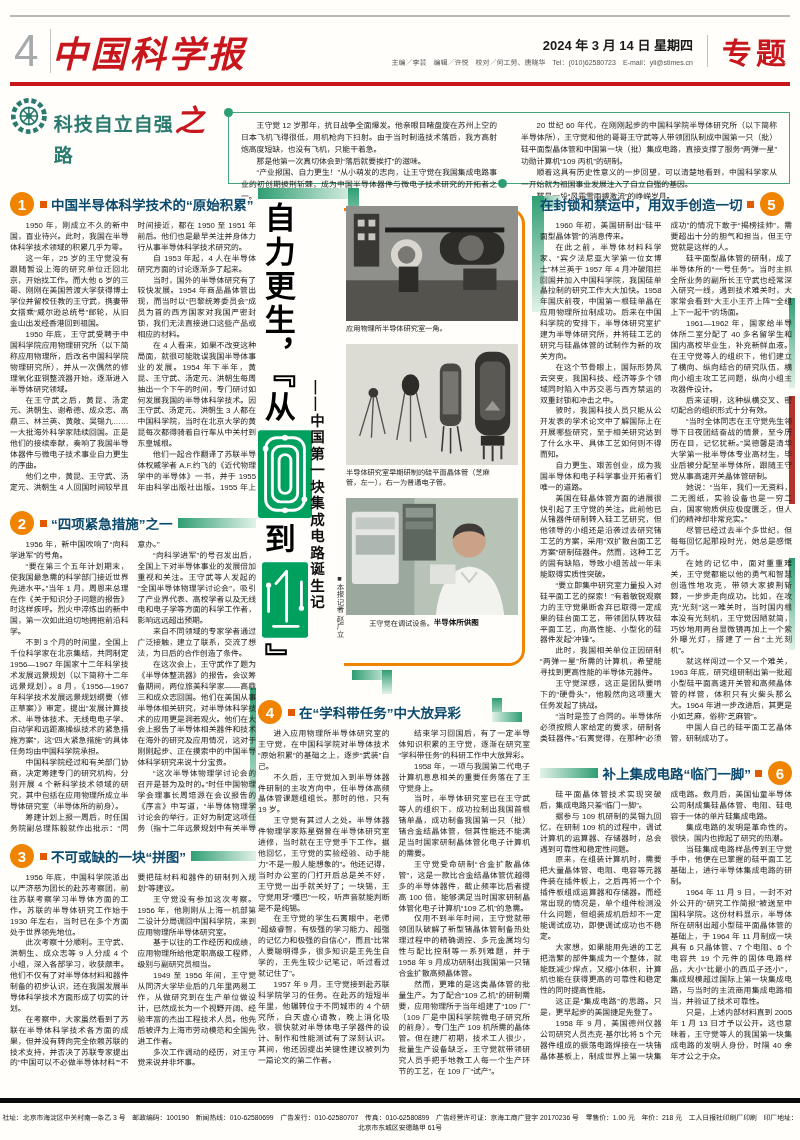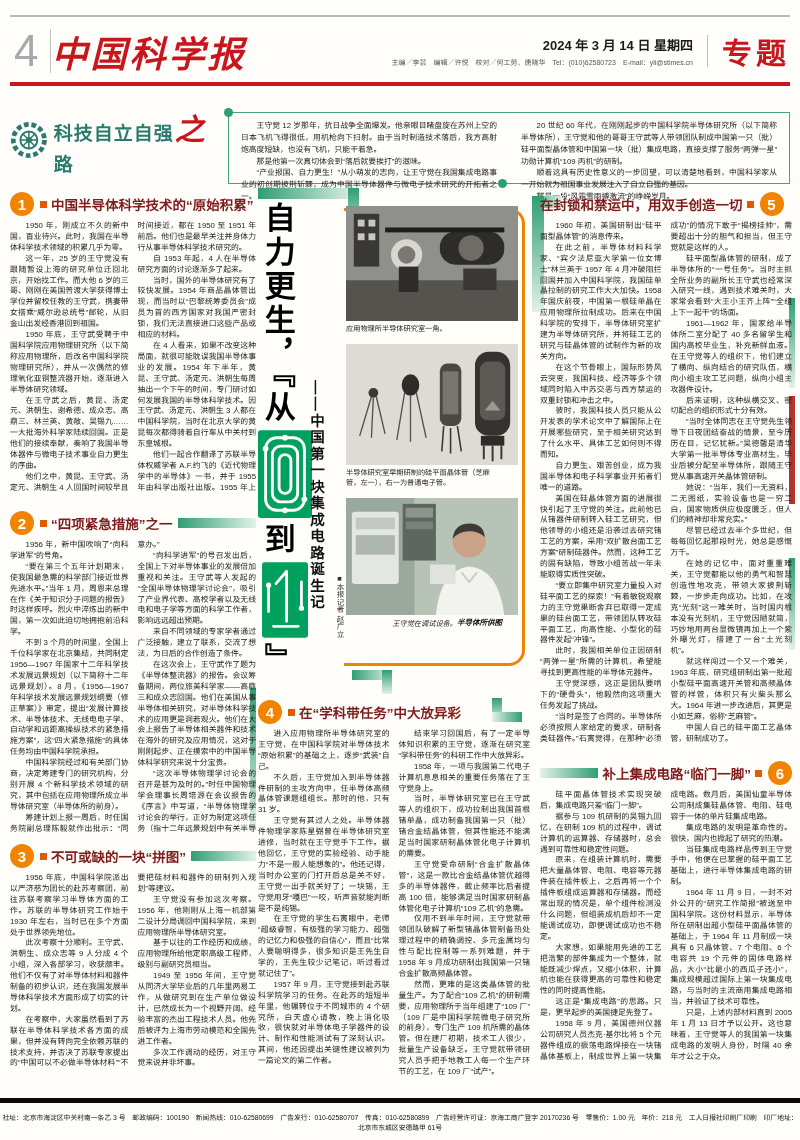--- a/index.html
+++ b/index.html
@@ -11,21 +11,21 @@
   .pageno{font-size:44px;color:#a7aaad;line-height:1;padding:0 12px 0 4px;border-right:1px solid #c2c2c2;}
   .mast{font-family:"Liberation Serif","DejaVu Serif",serif;font-style:italic;font-weight:900;
         color:#c8161d;font-size:36px;letter-spacing:3px;white-space:nowrap;}
   .hdr-right{margin-left:auto;text-align:right;padding-right:14px;border-right:1px solid #c2c2c2;}
   .date{font-size:13px;font-weight:bold;color:#1a1a1a;}
   .staff{font-size:7px;color:#555;margin-top:3px;}
   .section{color:#c8161d;font-size:30px;font-weight:900;letter-spacing:4px;padding-left:14px;}
   .redbar{position:absolute;left:10px;right:10px;top:82px;height:4px;background:#c8161d;}
   
   .intro{position:absolute;left:10px;right:10px;top:96px;height:88px;display:flex;gap:12px;}
-  .logo{width:206px;display:flex;align-items:center;gap:6px;}
+  .logo{width:206px;display:flex;align-items:flex-start;gap:6px;}
   .logo-main{font-size:19px;font-weight:900;color:#2a7a6e;letter-spacing:1px;}
   .logo-zhi{font-family:"Liberation Serif","DejaVu Serif",serif;font-style:italic;font-size:30px;
             font-weight:900;color:#c8161d;margin:0 1px;}
   .intro-box{flex:1;border:1.5px solid #43a578;position:relative;display:flex;gap:24px;padding:7px 12px;margin-top:16px;}
   .intro-box .half{flex:1;}
   .intro-box p{margin:0;text-indent:2em;font-size:7.8px;line-height:1.52;text-align:justify;color:#222;}
   .idot{position:absolute;width:9px;height:9px;border-radius:50%;background:#2f9e72;}
   .idot.tl{left:-5px;top:-5px;} .idot.bl{left:48%;bottom:-5px;}
   
   .deco{position:absolute;z-index:0;}
@@ -34,40 +34,40 @@
   .gbar-v{background:linear-gradient(180deg,#2f9e72,#e2f2e9);}
   .rbar-v{background:#b4342c;}
   .obracket{position:absolute;left:344px;top:208px;width:178px;height:452px;z-index:0;
             border:3px solid #f08300;border-left:none;border-radius:0 16px 16px 0;}
   
   .col{position:absolute;z-index:1;}
   .art-head{display:flex;align-items:center;margin-bottom:5px;}
   .num{width:24px;height:24px;border-radius:50%;background:#f08300;color:#fff;font-weight:800;
        font-size:15px;display:flex;align-items:center;justify-content:center;flex:0 0 24px;}
   .sq{width:7px;height:7px;background:#e25a00;margin:0 4px 0 6px;flex:0 0 7px;}
-  .art-head h2{margin:0;font-size:13.5px;font-weight:900;color:#7f1d1d;white-space:nowrap;letter-spacing:0;}
+  .art-head h2{margin:0;font-size:13.5px;font-weight:900;color:#0c4a6e;white-space:nowrap;letter-spacing:0;}
   .hbar{flex:1;height:10px;margin-left:5px;background:linear-gradient(90deg,#2f9e72,#e2f2e9);}
   .hbarL{flex:1;height:10px;margin-right:5px;background:linear-gradient(90deg,#e2f2e9,#2f9e72);}
   .art-head.right .sq{margin:0 6px 0 4px;}
   .art-body{column-count:2;column-gap:9px;overflow:hidden;text-align:justify;
             font-size:7.8px;line-height:1.4;color:#1b1b1b;}
   .art-body p{margin:0;text-indent:2em;}
   
   .b-top{position:absolute;left:258px;top:198px;width:272px;height:498px;z-index:1;}
   .headline{position:absolute;left:0;top:4px;writing-mode:vertical-rl;text-orientation:mixed;
             font-size:31px;font-weight:900;color:#000;letter-spacing:3px;line-height:1.15;height:492px;}
   .chip{display:inline-block;vertical-align:middle;margin:5px 0;}
   .subtitle{position:absolute;left:48px;top:182px;writing-mode:vertical-rl;font-size:14.5px;
             font-weight:900;color:#111;letter-spacing:2px;height:310px;}
   .byline{position:absolute;left:76px;top:376px;writing-mode:vertical-rl;font-size:7.5px;color:#333;}
   .photos{position:absolute;left:88px;top:8px;width:172px;}
   .photos figure{margin:0 16px 9px 0;}
   .photos svg{display:block;width:172px;}
   .cap{font-size:7.2px;line-height:1.45;color:#222;margin-top:3px;}
-  .cap-row{display:flex;justify-content:flex-end;align-items:flex-end;font-style:italic;}
+  .cap-row{display:flex;justify-content:center;align-items:flex-end;}
   .credit{font-size:7.5px;font-weight:bold;color:#111;white-space:nowrap;}
   
   .blackbar{position:absolute;left:0;right:0;top:1098px;height:5px;background:#0a0a0a;}
   .footline{position:absolute;left:0;right:0;top:1112px;text-align:center;font-size:6.8px;color:#111;}
 </style>
 </head>
 <body>
 
 <div class="page">
 
@@ -277,21 +277,21 @@
 
   <div class="col" style="left:258px;top:700px;width:272px;">
     <article>
       <div class="art-head">
         <span class="num">4</span>
         <span class="sq"></span>
         <h2>在“学科带任务”中大放异彩</h2>
       </div>
       <div class="art-body" style="height:356px;">
           <p>进入应用物理所半导体研究室的王守觉，在中国科学院对半导体技术“原始积累”的基础之上，逐步“武装”自己。</p>
-          <p>不久后，王守觉加入到半导体器件研制的主攻方向中，任半导体高频晶体管课题组组长。那时的他，只有 31 岁。</p>
+          <p>不久后，王守觉加入到半导体器件研制的主攻方向中，任半导体高频晶体管课题组组长。那时的他，只有 19 岁。</p>
           <p>王守觉有其过人之处。半导体器件物理学家陈星弼曾在半导体研究室进修，当时就在王守觉手下工作。据他回忆，王守觉的实验经验、动手能力“不是一般人能想象的”。他还记得，当时办公室的门打开后总是关不好，王守觉一出手就关好了；一块锡，王守觉用牙“嘎巴”一咬，听声音就能判断是不是纯锡。</p>
           <p>在王守觉的学生石寅眼中，老师“超级睿智，有极强的学习能力、超强的记忆力和极强的自信心”，而且“比常人要聪明得多，很多知识是王先生自学的，王先生较少记笔记，听过看过就记住了”。</p>
           <p>1957 年 9 月，王守觉接到赴苏联科学院学习的任务。在赴苏的短短半年里，他辗转位于不同城市的 4 个研究所，白天虚心请教，晚上消化吸收，很快就对半导体电子学器件的设计、制作和性能测试有了深刻认识。其间，他还因提出关键性建议被列为一篇论文的第二作者。</p>
           <p>结束学习回国后，有了一定半导体知识积累的王守觉，逐渐在研究室“学科带任务”的科研工作中大放异彩。</p>
           <p>1958 年，一项与我国第二代电子计算机息息相关的重要任务落在了王守觉身上。</p>
           <p>当时，半导体研究室已在王守武等人的组织下，成功拉制出我国首根锗单晶，成功制备我国第一只（批）锗合金结晶体管，但其性能还不能满足当时国家研制晶体管化电子计算机的需要。</p>
           <p>王守觉受命研制“合金扩散晶体管”，这是一款比合金结晶体管优越得多的半导体器件，截止频率比后者提高 100 倍，能够满足当时国家研制晶体管化电子计算机“109 乙机”的急需。</p>
           <p>仅用不到半年时间，王守觉就带领团队破解了新型锗晶体管制备热处理过程中的精确调控、多元金属均匀性与配比控制等一系列难题，并于 1958 年 9 月成功研制出我国第一只锗合金扩散高频晶体管。</p>
           <p>然而，更难的是这类晶体管的批量生产。为了配合“109 乙机”的研制需要，应用物理所于当年组建了“109 厂”（109 厂是中国科学院微电子研究所的前身），专门生产 109 机所需的晶体管。但在建厂初期，技术工人很少，批量生产设备缺乏。王守觉就带领研究人员手把手地教工人每一个生产环节的工艺，在 109 厂“试产”。</p>
         </div>

